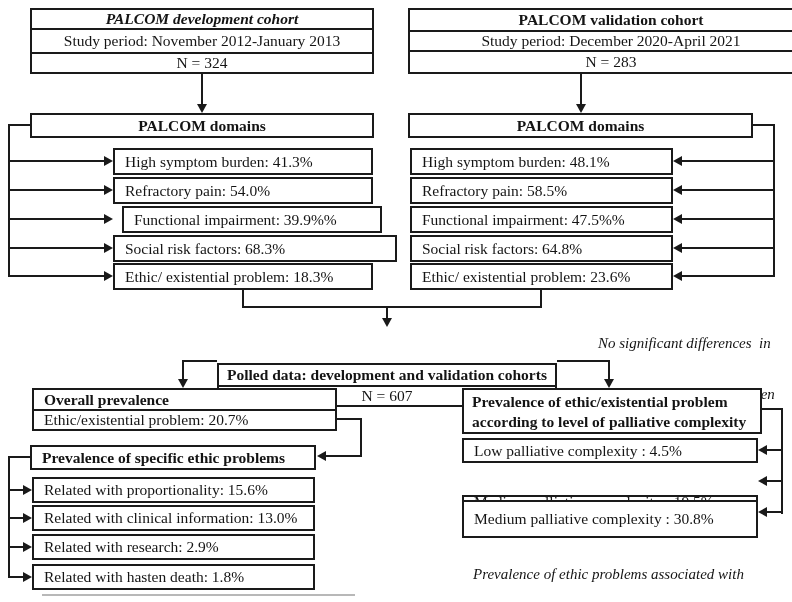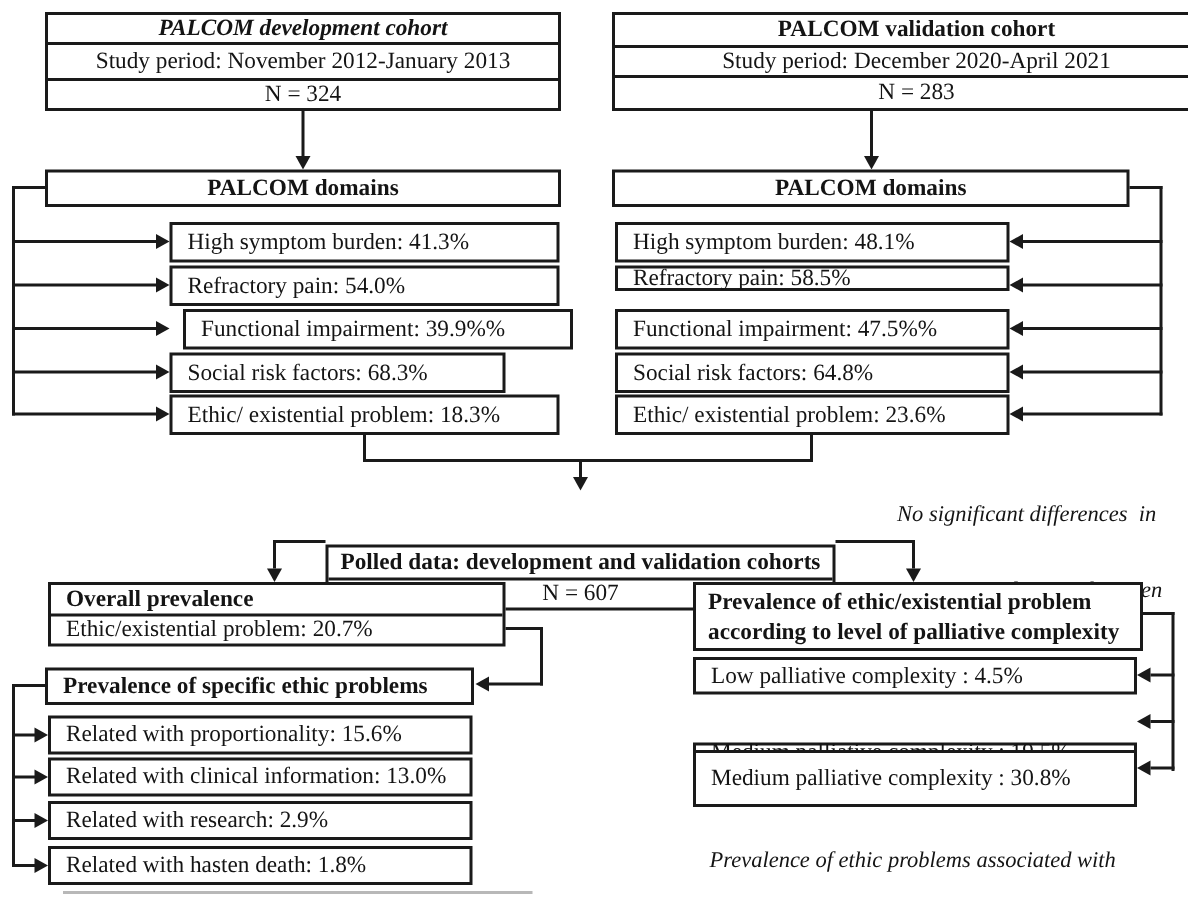--- a/index.html
+++ b/index.html
@@ -45,25 +45,25 @@
   <div class="ah ah-d" style="left:197px;top:104px;"></div>
   <div class="vl" style="left:580px;top:74px;height:32px;"></div>
   <div class="ah ah-d" style="left:576px;top:104px;"></div>
 
   <div class="box row bold" style="left:30px;top:113px;width:344px;height:25px;">PALCOM domains</div>
   <div class="box row bold" style="left:408px;top:113px;width:345px;height:25px;">PALCOM domains</div>
 
   <div class="box row la" style="left:113px;top:148px;width:260px;height:27px;">High symptom burden: 41.3%</div>
   <div class="box row la" style="left:113px;top:177px;width:260px;height:27px;">Refractory pain: 54.0%</div>
   <div class="box row la" style="left:122px;top:206px;width:260px;height:27px;">Functional impairment: 39.9%%</div>
-  <div class="box row la" style="left:113px;top:235px;width:224px;height:27px;">Social risk factors: 68.3%</div>
+  <div class="box row la" style="left:113px;top:235px;width:284px;height:27px;">Social risk factors: 68.3%</div>
   <div class="box row la" style="left:113px;top:263px;width:260px;height:27px;">Ethic/ existential problem: 18.3%</div>
 
   <div class="box row la" style="left:410px;top:148px;width:263px;height:27px;">High symptom burden: 48.1%</div>
-  <div class="box row la" style="left:410px;top:177px;width:263px;height:17px;">Refractory pain: 58.5%</div>
+  <div class="box row la" style="left:410px;top:177px;width:263px;height:27px;">Refractory pain: 58.5%</div>
   <div class="box row la" style="left:410px;top:206px;width:263px;height:27px;">Functional impairment: 47.5%%</div>
   <div class="box row la" style="left:410px;top:235px;width:263px;height:27px;">Social risk factors: 64.8%</div>
   <div class="box row la" style="left:410px;top:263px;width:263px;height:27px;">Ethic/ existential problem: 23.6%</div>
 
   <div class="hl" style="left:8px;top:124px;width:22px;"></div>
   <div class="vl" style="left:8px;top:124px;height:153px;"></div>
   <div class="hl" style="left:8px;top:160px;width:96px;"></div>
   <div class="ah ah-r" style="left:104px;top:156px;"></div>
   <div class="hl" style="left:8px;top:189px;width:96px;"></div>
   <div class="ah ah-r" style="left:104px;top:185px;"></div>

